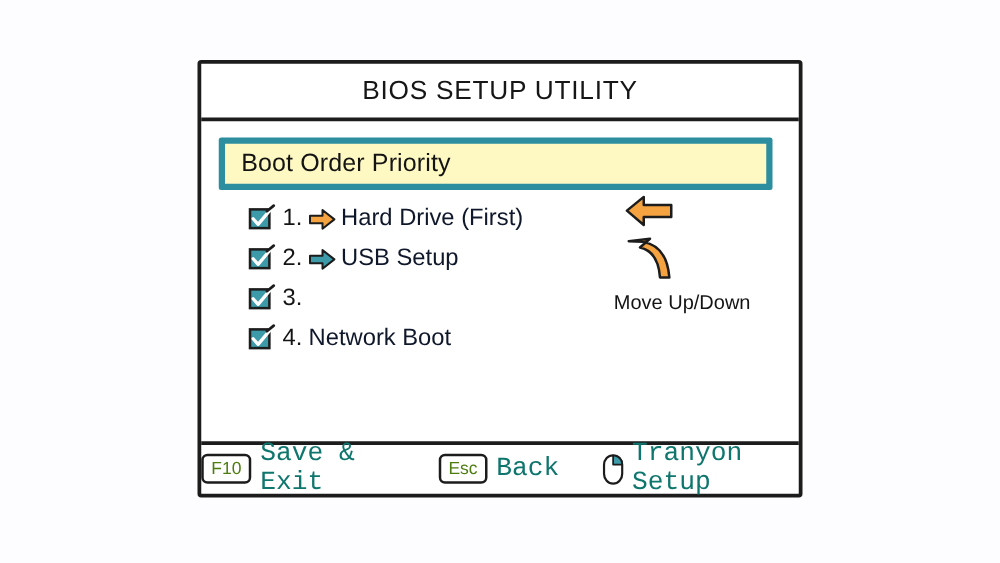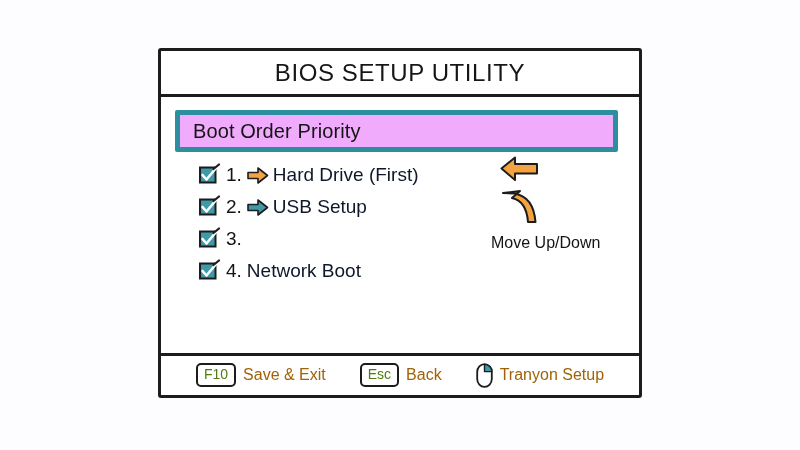--- a/index.html
+++ b/index.html
@@ -32,42 +32,42 @@
   #title-bar {
     height: 46px;
     border-bottom: 3px solid #1c1c1c;
     display: flex;
     align-items: center;
     justify-content: center;
     box-sizing: border-box;
   }
   #title-bar .title-text {
     font-family: "Liberation Sans", sans-serif;
-    font-size: 24px;
+    font-size: 21px;
     letter-spacing: 0.6px;
     color: #161616;
     font-weight: 400;
   }
 
   
   #bios-body {
     position: relative;
     height: 297px;
     box-sizing: border-box;
   }
 
   
   #section-header {
     position: absolute;
     left: 14px;
     top: 13px;
     width: 443px;
     height: 42px;
     border: 5px solid #2d8ea0;
-    background: #f0abfc;
+    background: #fef9c3;
     box-sizing: border-box;
     display: flex;
     align-items: center;
     border-radius: 2px;
   }
   #section-header .section-text {
     font-family: "Liberation Sans", sans-serif;
     font-size: 20px;
     color: #141414;
     padding-left: 13px;
@@ -164,23 +164,23 @@
   .key-badge {
     border: 2px solid #1c1c1c;
     border-radius: 5px;
     padding: 1px 6px 2px 6px;
     font-family: "Liberation Sans", sans-serif;
     font-size: 14px;
     color: #4d7c0f;
     line-height: 1.15;
   }
   .footer-label {
-    font-family: Liberation Sans, sans-serif;
-    font-size: 16px;
-    color: #a16207;
+    font-family: Liberation Mono, monospace;
+    font-size: 21px;
+    color: #0f766e;
   }
   .mouse-icon { display: block; }
 </style>
 </head>
 <body>
 
 <div id="bios-window">
 
   <div id="title-bar">
     <span class="title-text">BIOS SETUP UTILITY</span>

